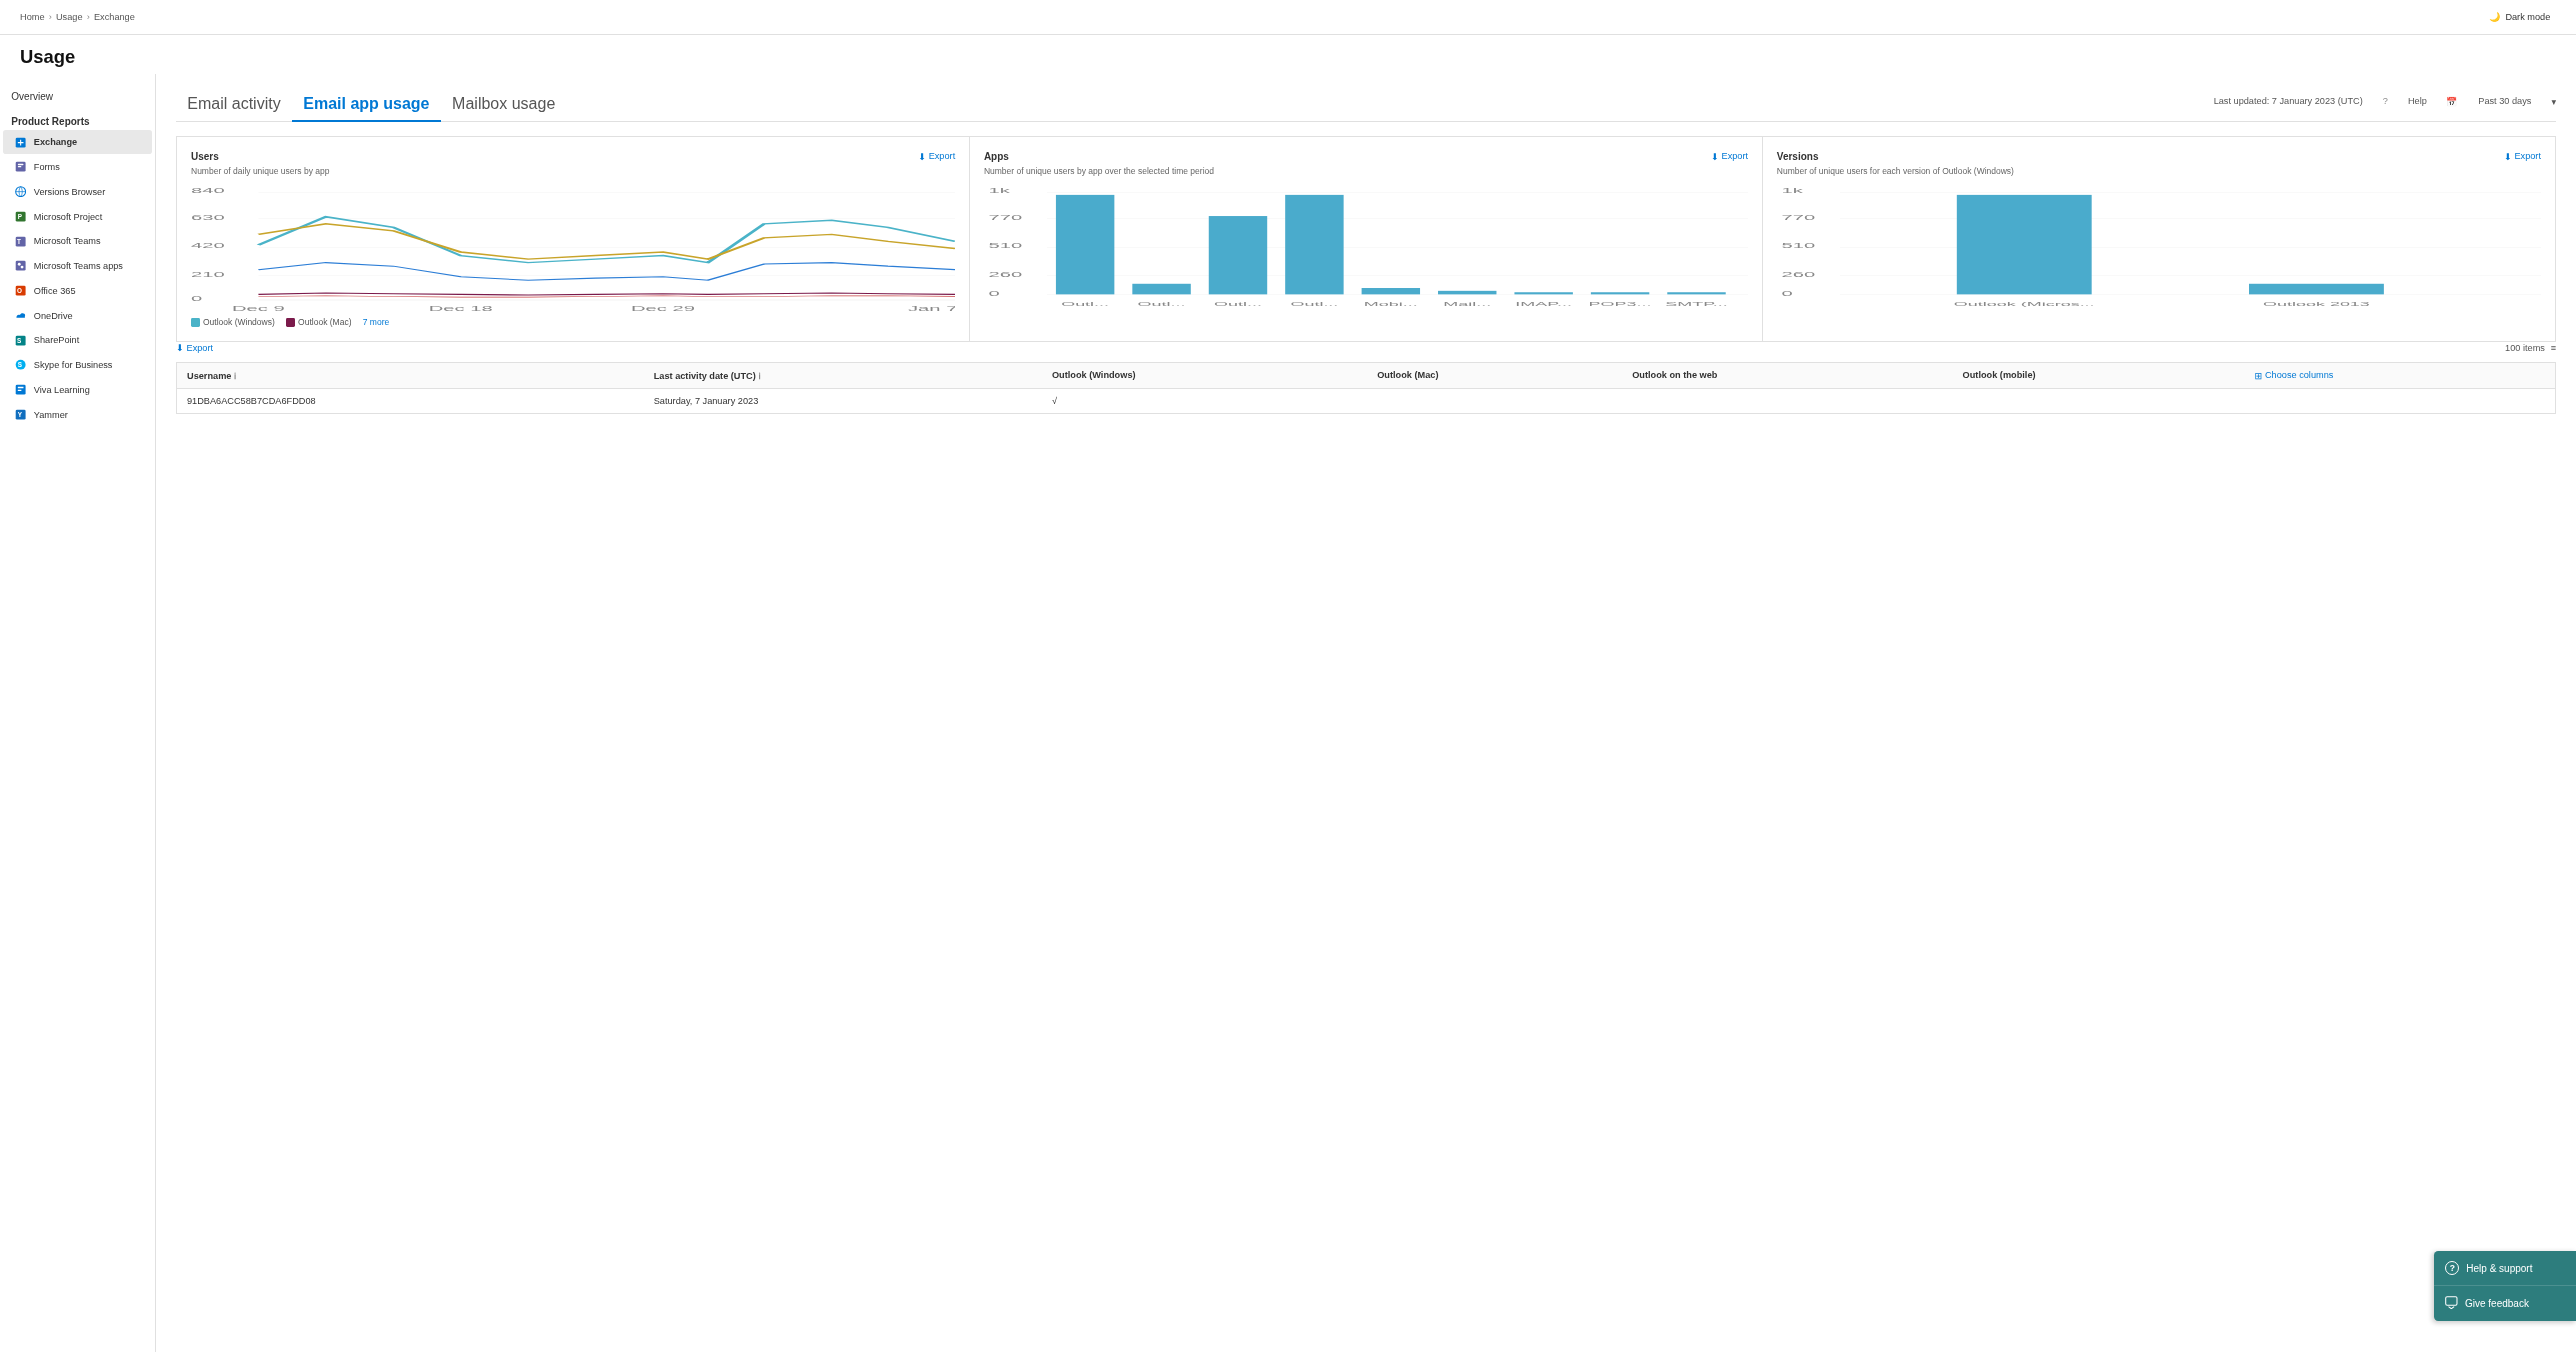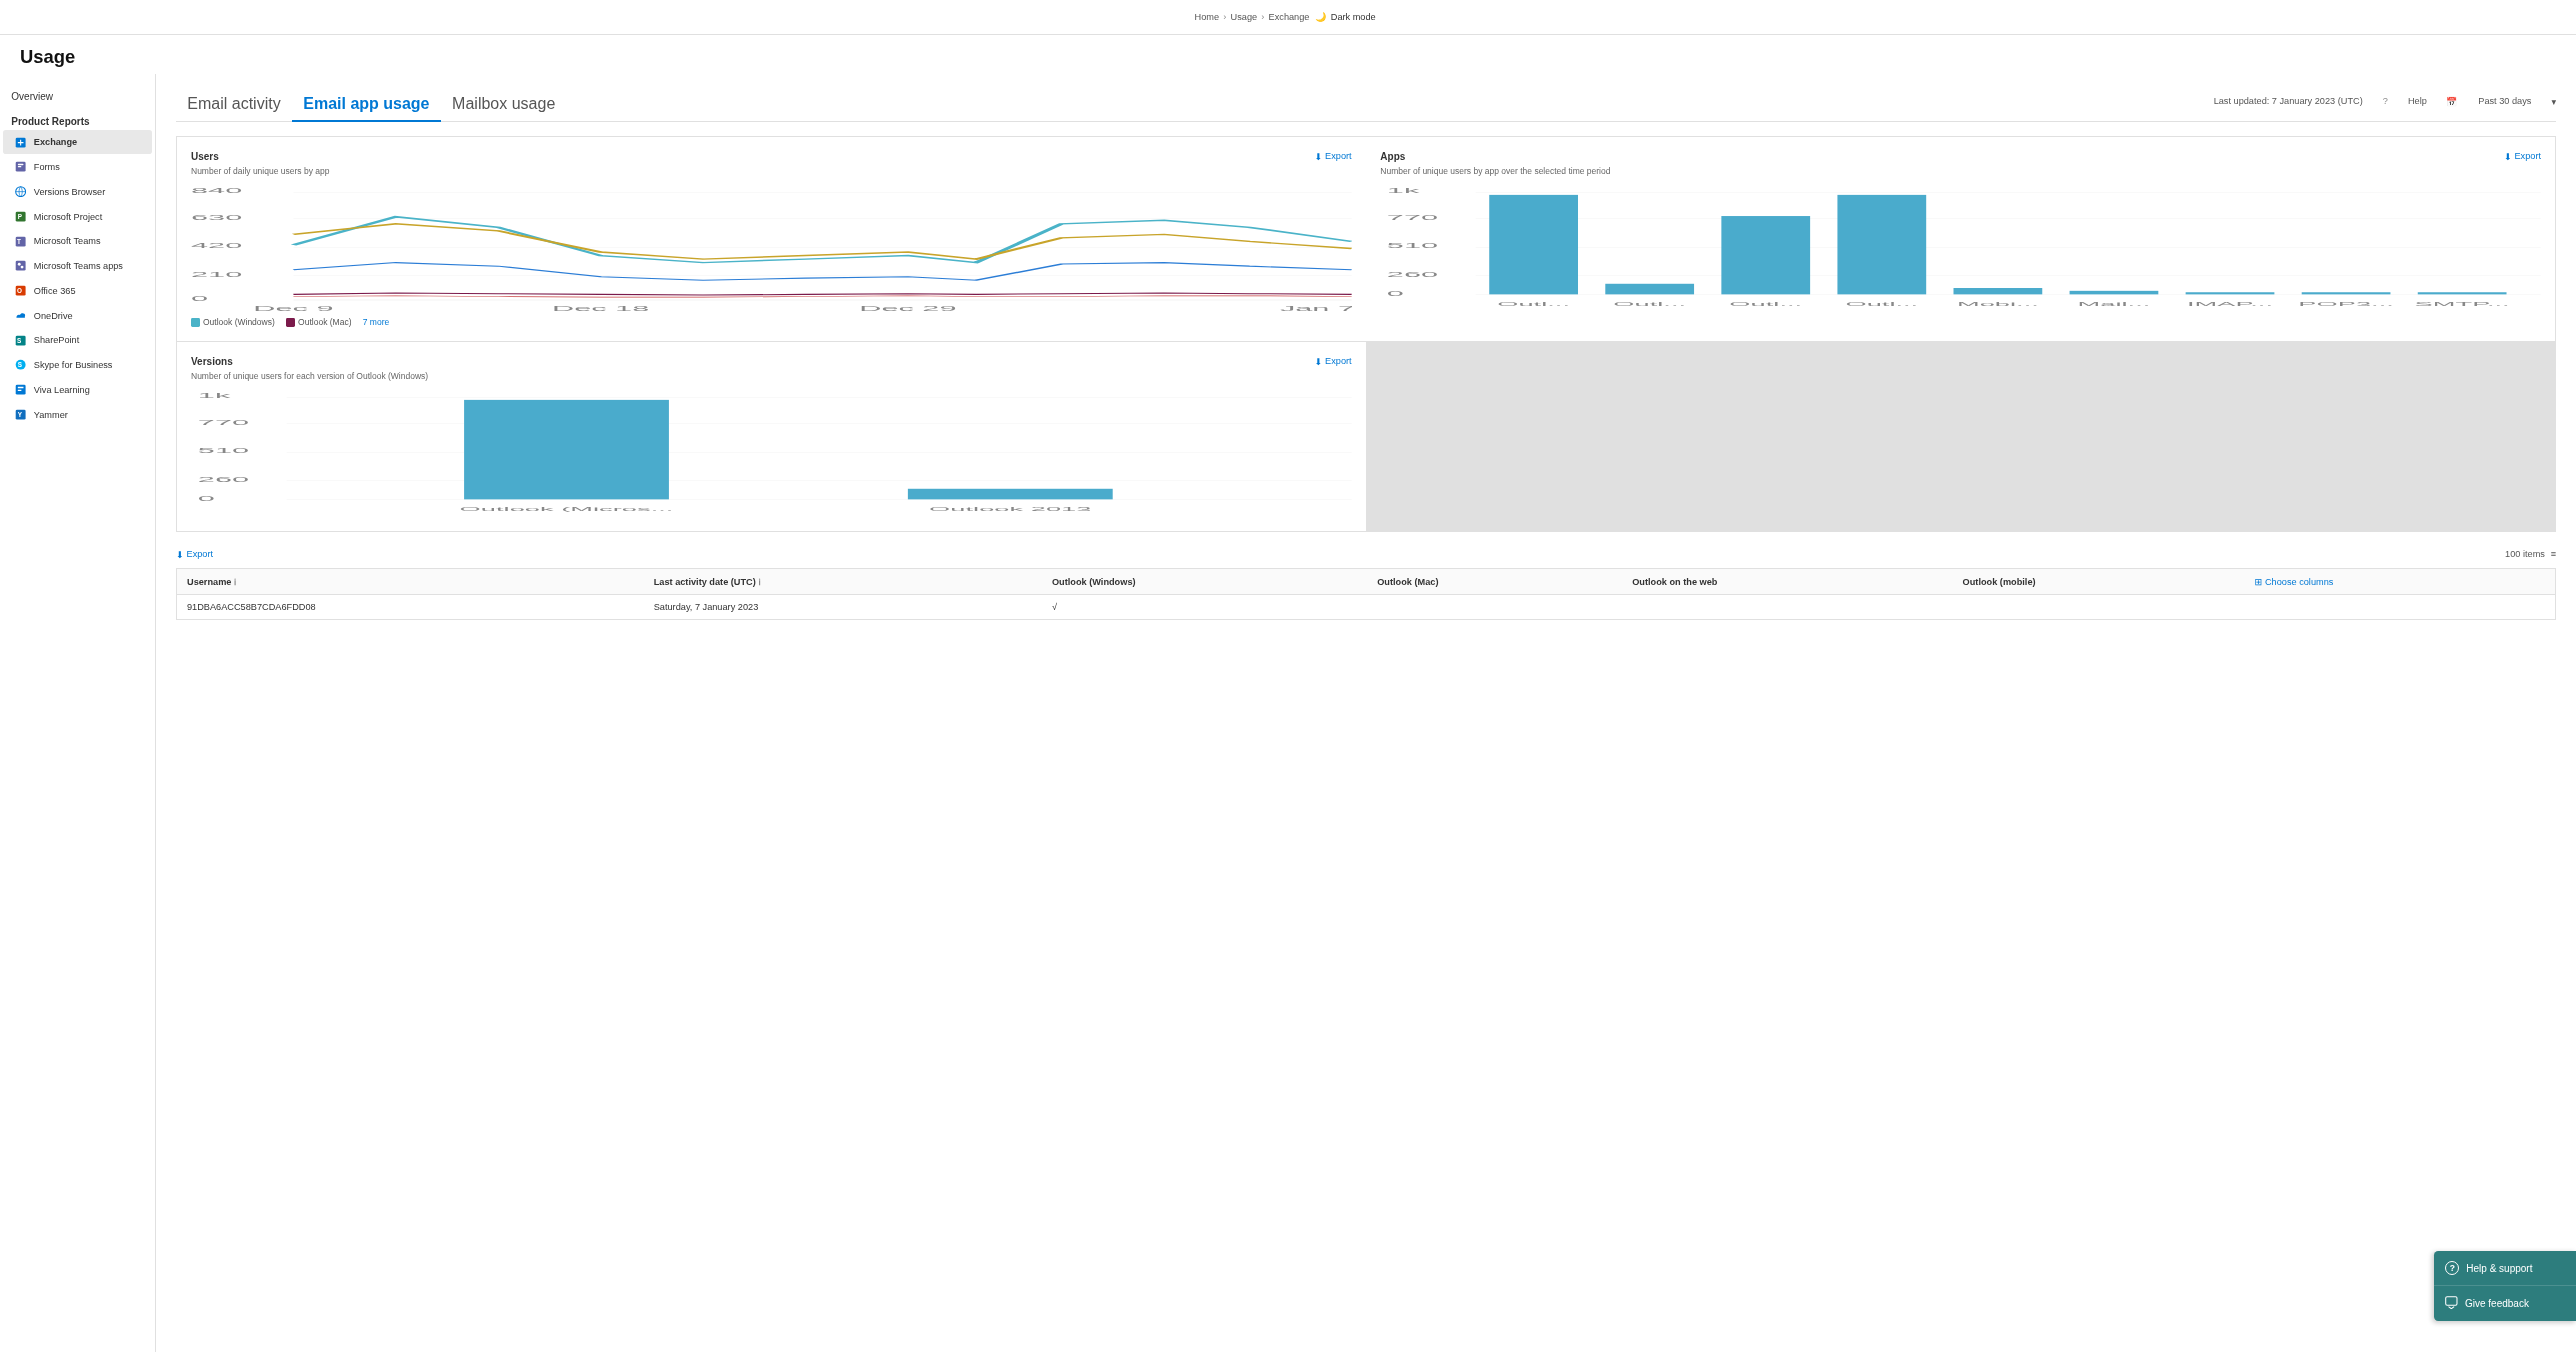--- a/index.html
+++ b/index.html
@@ -1,19 +1,19 @@
 <!DOCTYPE html>
 <html style="font-size:11.3px"><head>
   <meta charset="utf-8">
   <style>
     * { box-sizing: border-box; margin: 0; padding: 0; }
     body { font-family: 'Segoe UI', Arial, sans-serif; font-size: 10px; color: #333; background: #fff; overflow-x: hidden; }
 
     
-    .header { padding: 8.5px 20px; display: flex; align-items: center; justify-content: center; border-bottom: 0.7px solid #e0e0e0; }
+    .header { padding: 8.5px 20px; display: flex; align-items: center; justify-content: space-between; border-bottom: 0.7px solid #e0e0e0; }
     .breadcrumb { display: flex; align-items: center; gap: 4.2px; font-size: 9.2px; color: #555; }
     .breadcrumb a { color: #555; text-decoration: none; }
     .breadcrumb-sep { color: #888; }
     .dark-mode-btn { display: flex; align-items: center; gap: 4.2px; font-size: 9.2px; color: #333; cursor: pointer; border: none; background: none; padding: 2.8px 5.7px; border-radius: 2.8px; }
 
     
     .page-title-area { padding: 11.3px 20px 5.7px; }
     .page-title { font-size: 18.4px; font-weight: 700; color: #111; }
 
     
@@ -32,21 +32,21 @@
 
     
     .tabs { display: flex; align-items: center; border-bottom: 0.7px solid #e0e0e0; margin-bottom: 14px; }
     .tab { padding: 7px 11.3px; font-size: 16px; color: #555; cursor: pointer; border-bottom: 2.1px solid transparent; margin-bottom: -0.7px; }
     .tab.active { color: #0078d4; border-bottom-color: #0078d4; font-weight: 600; }
     .tab-spacer { flex: 1; }
     .tab-meta { display: flex; align-items: center; gap: 20px; font-size: 9.2px; color: #555; padding-bottom: 5.7px; }
     .tab-meta-item { display: flex; align-items: center; gap: 2.8px; cursor: pointer; }
 
     
-    .charts-grid { display: grid; grid-template-columns: 1fr 1fr; gap: 0.7px; background: #e0e0e0; border: 0.7px solid #e0e0e0; margin-bottom: 17px; }
+    .charts-grid { display: grid; grid-template-columns: 1fr 1fr 1fr; gap: 0.7px; background: #e0e0e0; border: 0.7px solid #e0e0e0; }
     .chart-panel { background: #fff; padding: 14px; }
     .chart-panel-header { display: flex; align-items: center; justify-content: space-between; margin-bottom: 4.2px; }
     .chart-panel-title { font-size: 10px; font-weight: 600; color: #333; }
     .export-btn { display: flex; align-items: center; gap: 2.8px; font-size: 9.2px; color: #0078d4; cursor: pointer; border: none; background: none; }
     .chart-subtitle { font-size: 8.5px; color: #666; margin-bottom: 8.5px; }
 
     
     .chart-area { position: relative; height: 127px; }
     .chart-legend { display: flex; align-items: center; gap: 11.3px; margin-top: 5.7px; flex-wrap: wrap; }
     .legend-item { display: flex; align-items: center; gap: 3.5px; font-size: 8.5px; color: #555; cursor: pointer; }

